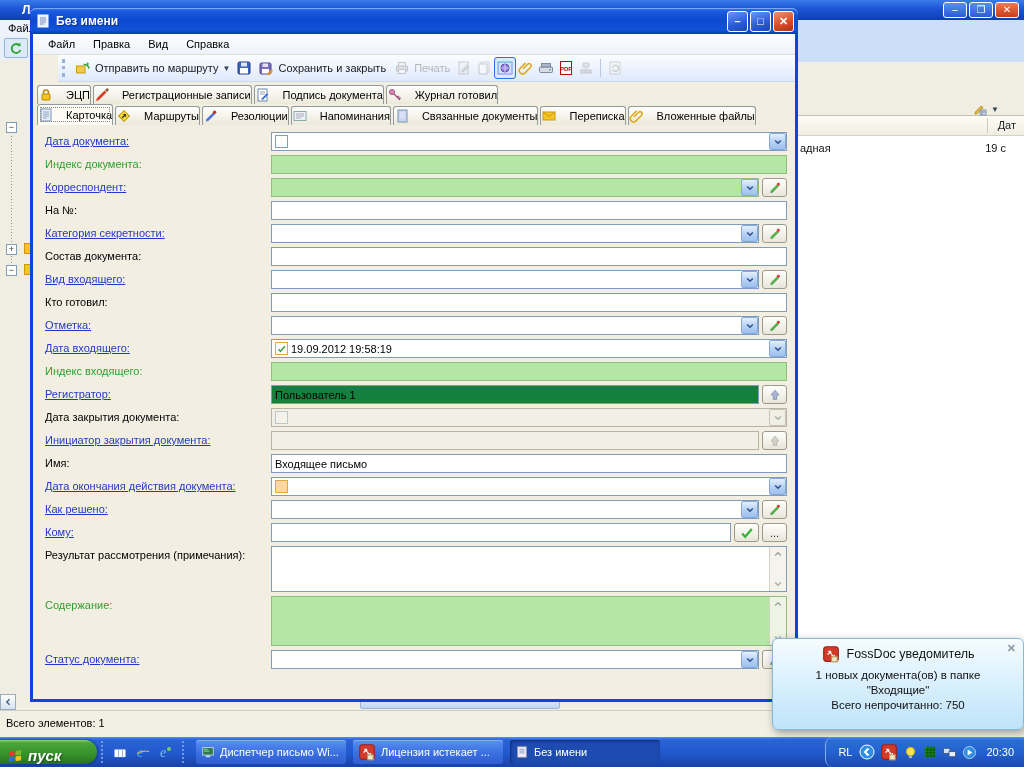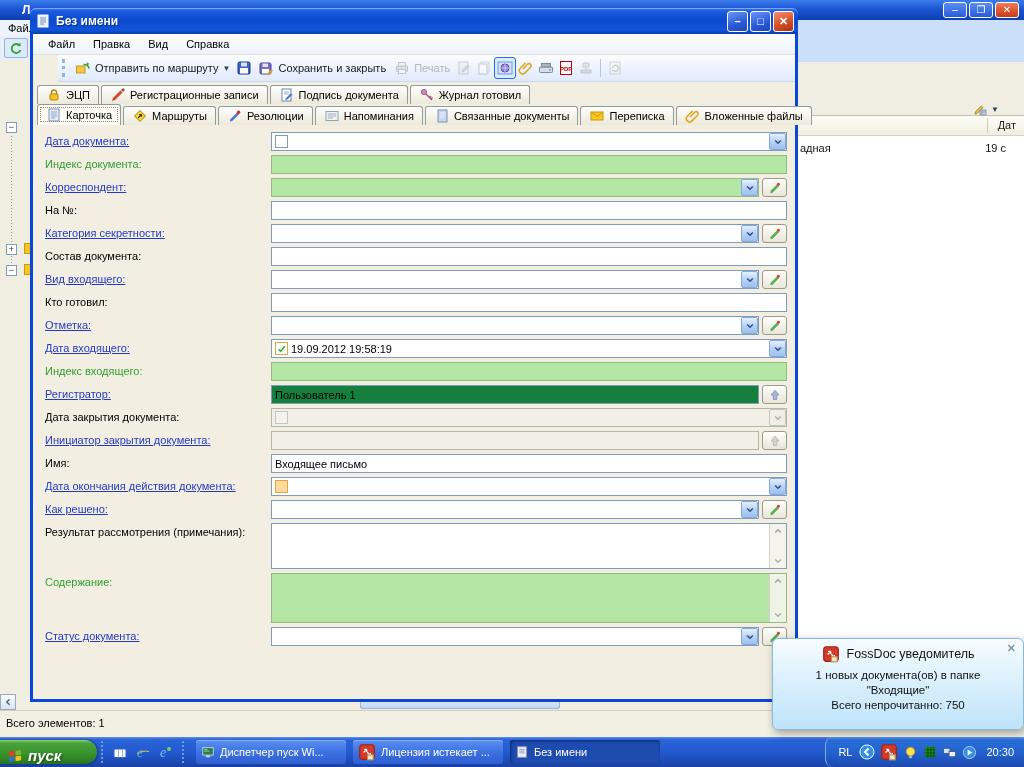--- a/index.html
+++ b/index.html
@@ -50,21 +50,21 @@
   .tbtn.disabled{opacity:.5;color:#777;}
   .tbtn .drop{font-size:8px;color:#345;}
   .ticon{display:flex;align-items:center;justify-content:center;width:20px;height:20px;border-radius:3px;}
   .ticon.framed{border:1px solid #2a6ee8;background:#dceaff;width:22px;height:22px;}
   .ticon.disabled{opacity:.45;}
   .tsep{width:1px;height:18px;background:#b8c8e0;margin:0 4px;}
 
   .tabrow{display:flex;align-items:flex-end;padding-left:4px;}
   #d-tabs1{height:22px;}
   #d-tabs2{height:21px;}
-  .tab{display:flex;align-items:center;gap:4px;height:19px;padding:0 8px;margin-right:2px;border:1px solid #919b9c;border-bottom:none;border-radius:3px 3px 0 0;background:linear-gradient(180deg,#fefefc,#ece9da);white-space:nowrap;color:#000;}
+  .tab{display:flex;align-items:center;gap:12px;height:19px;padding:0 0;margin-right:2px;border:1px solid #919b9c;border-bottom:none;border-radius:3px 3px 0 0;background:linear-gradient(180deg,#fefefc,#ece9da);white-space:nowrap;color:#000;}
   .tab.sel{background:#fdfcf4;height:21px;outline:1px dotted #8a8a7a;outline-offset:-4px;font-weight:normal;}
 
   #d-form{flex:1;padding:7px 8px 0 12px;overflow:hidden;}
   .frow{display:flex;margin-bottom:4px;align-items:flex-start;}
   .lbl{width:226px;flex:none;padding-top:3px;color:#000;}
   .lbl.link{color:#2239c5;text-decoration:underline;}
   .lbl.green{color:#2f9e2f;}
   .ctrl{flex:1;display:flex;gap:3px;align-items:flex-start;}
   .fld{height:19px;border:1px solid #7f9db9;background:#fff;flex:1;display:flex;align-items:center;padding-left:3px;color:#000;position:relative;}
   .fld.gbg{background:#b4e6a5;border-color:#8fbf7a;}
@@ -610,20 +610,34 @@
             </div>
             <span class="sbtn">
               <svg width="14" height="14" viewBox="0 0 16 16">
                 <path d="M3 13.4l2.2-.4 7.2-7.2-1.8-1.8-7.2 7.2z" fill="#53b848" stroke="#2e7d32" stroke-width=".4"></path>
                 <circle cx="11.9" cy="3.8" r="1.7" fill="#e53935"></circle>
               </svg>
             </span>
           </div>
         </div>
         <div class="frow">
+          <span class="lbl link">Кому:</span>
+          <div class="ctrl">
+            <div class="fld">
+              <span class="val"></span>
+            </div>
+            <span class="sbtn">
+              <svg width="14" height="14" viewBox="0 0 16 16">
+                <path d="M2.5 8.5l3.4 3.8L13.5 3.5" stroke="#35b335" stroke-width="2.6" fill="none"></path>
+              </svg>
+            </span>
+            <span class="sbtn">...</span>
+          </div>
+        </div>
+        <div class="frow">
           <span class="lbl plain">Результат рассмотрения (примечания):</span>
           <div class="ctrl">
             <div class="fld area">
               <div class="pad"></div>
               <div class="scrollcol">
                 <span class="sarr">
                   <svg width="10" height="10" viewBox="0 0 16 16">
                     <path d="M3.5 10.5L8 6l4.5 4.5" stroke="#9aa49a" stroke-width="2.2" fill="none"></path>
                   </svg>
                 </span>
@@ -735,21 +749,21 @@
   <div class="ql-sep"></div>
   <div id="task-buttons" style="display:flex;align-items:center;">
       <div class="task-btn">
         <span>
           <svg width="14" height="14" viewBox="0 0 16 16">
             <rect x="2" y="3" width="12" height="8.5" fill="#2a7a4a" stroke="#cfd8e8"></rect>
             <path d="M3.5 5h4M3.5 7h6" stroke="#8fe8a8"></path>
             <rect x="5.5" y="12" width="5" height="2" fill="#cfd8e8"></rect>
           </svg>
         </span>
-        <span class="tlabel">Диспетчер пуск Wi...</span>
+        <span class="tlabel">Диспетчер письмо Wi...</span>
       </div>
       <div class="task-btn">
         <span>
           <svg width="18" height="18" viewBox="0 0 16 16">
             <rect x="1.5" y="1.5" width="13" height="13" rx="2.5" fill="#d23a2a" stroke="#9c2318"></rect>
             <path d="M5 8.5l2.8-2.8M7.8 5.7H5.6M7.8 5.7v2.2M8.2 8.2l2.8 2.8M11 11V8.8M11 11H8.8" stroke="#fff" stroke-width="1.1" fill="none"></path>
             <rect x="8.5" y="10.5" width="5" height="4.5" fill="#f4e8c8" stroke="#b09860"></rect>
           </svg>
         </span>
         <span class="tlabel">Лицензия истекает ...</span>

